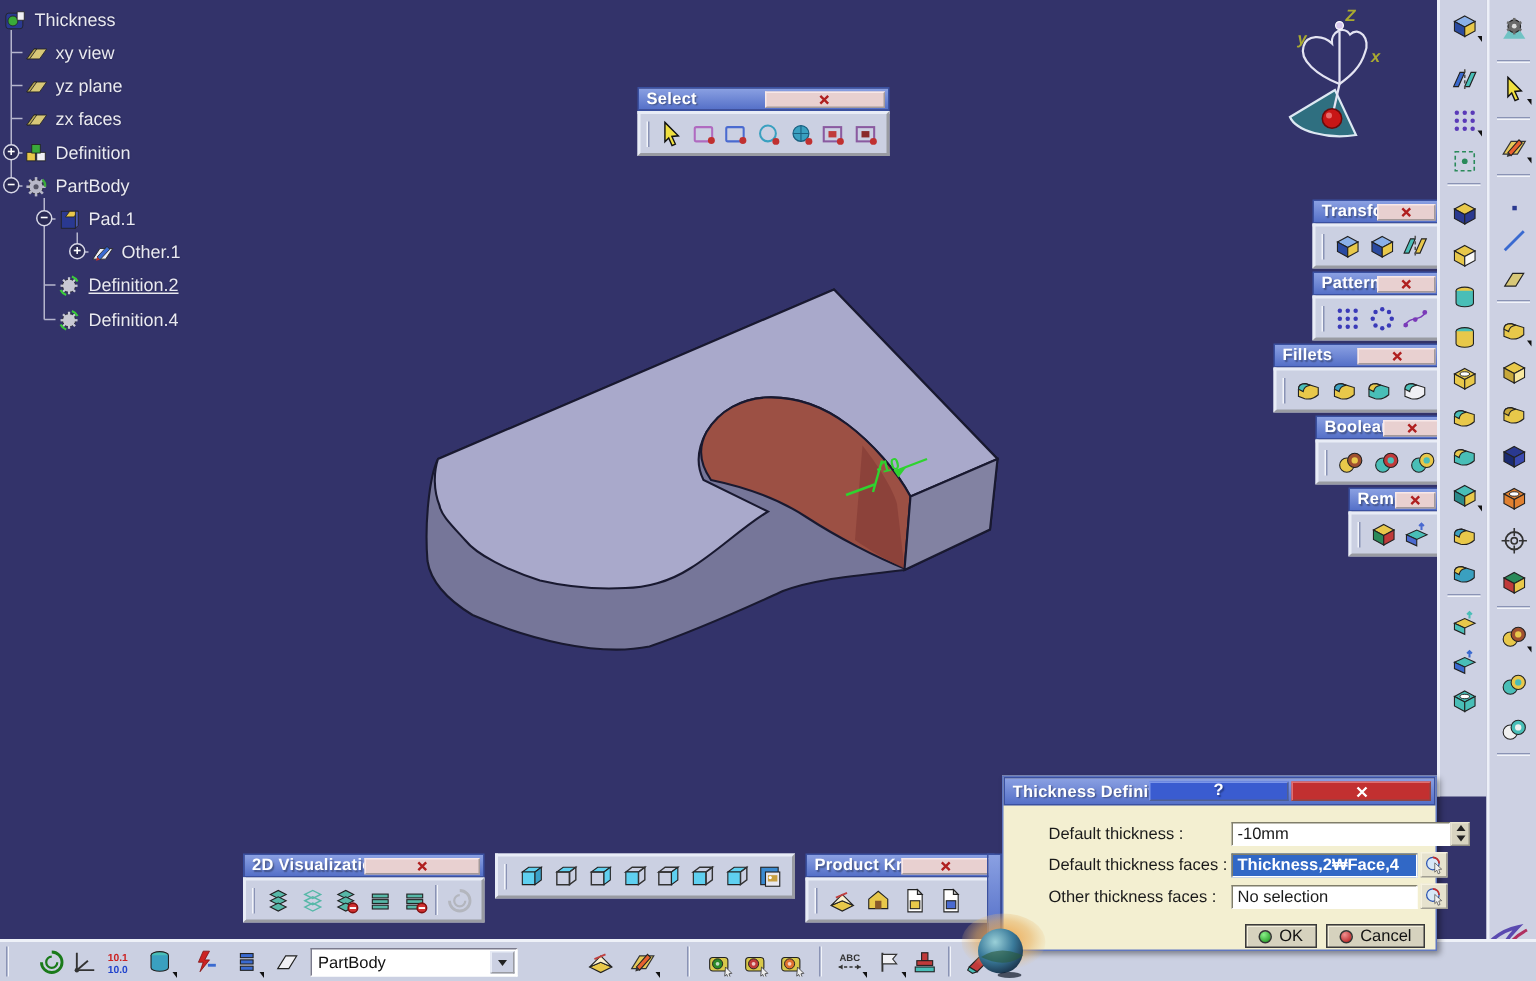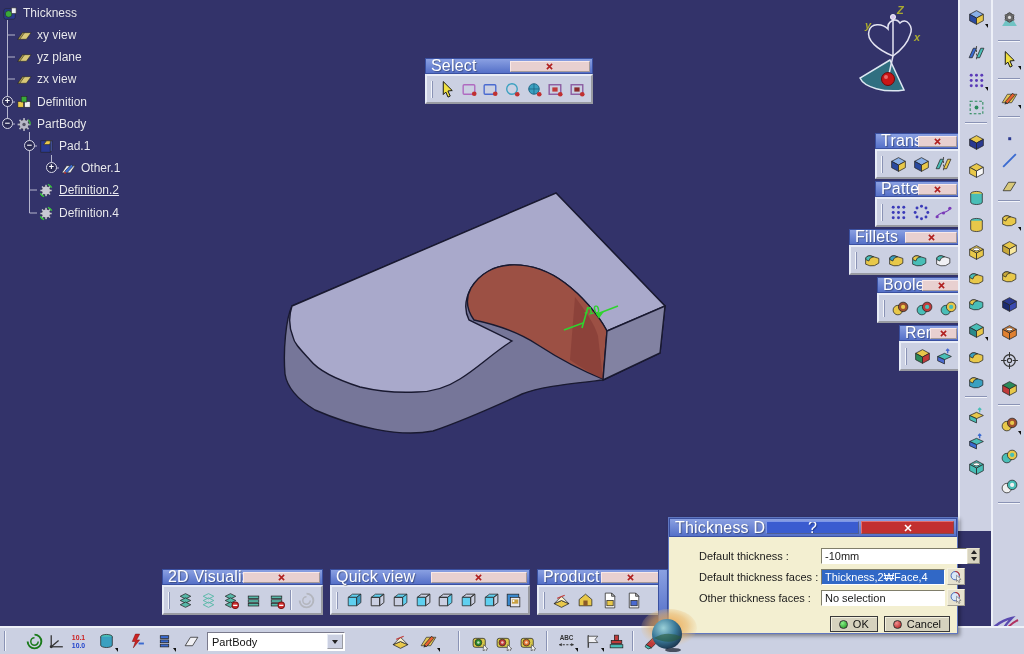--- a/index.html
+++ b/index.html
@@ -14,21 +14,21 @@
   #tree-lines { position:absolute; left:0; top:0; }
   .tree-row { position:absolute; height:18px; display:flex; align-items:center; white-space:nowrap; }
   .tree-exp { position:absolute; width:11px; height:11px; border-radius:50%; background:#2A2A55; border:1px solid #D8D8E8; color:#FFF; font-size:9px; line-height:8px; text-align:center; font-weight:bold; }
   .tree-ico { width:17px; height:17px; flex:0 0 17px; }
   .tree-lbl { margin-left:4px; text-shadow:0 0 1px rgba(0,0,0,.4); }
   .tree-lbl.sel { text-decoration:underline; }
 
   
   .tb { position:absolute; }
   .tb-title { height:16px; background:linear-gradient(#8AA0E2,#5570C8); border:1px solid #3A50A0; display:flex; align-items:center; padding:0 2px 0 5px; }
-  .tb-title span { color:#FFF; font-size:16px; font-weight:normal; flex:1; overflow:hidden; white-space:nowrap; letter-spacing:.2px; text-shadow:1px 1px 1px rgba(0,0,0,.35); }
+  .tb-title span { color:#FFF; font-size:11px; font-weight:bold; flex:1; overflow:hidden; white-space:nowrap; letter-spacing:.2px; text-shadow:1px 1px 1px rgba(0,0,0,.35); }
   .xbtn { width:12px; height:11px; background:#E8D0D0; border:1px outset #F8E8E8; display:flex; align-items:center; justify-content:center; cursor:pointer; }
   .xbtn svg { display:block; }
   .tb-body { background:#CBD0E2; border:2px outset #E8ECF6; display:flex; align-items:center; padding:1px 3px 1px 2px; }
   .grip { width:2px; height:17px; border-left:1px solid #F2F4FA; border-right:1px solid #8A93B5; margin:0 4px 0 2px; }
   .tbtn { width:24px; height:24px; display:flex; align-items:center; justify-content:center; position:relative; }
   .tbtn.gray { filter:grayscale(1) opacity(.55); }
   .tsep { width:2px; height:20px; border-left:1px solid #8A93B5; border-right:1px solid #F2F4FA; margin:0 3px; }
 
   
   #rpanel { position:absolute; right:0; top:0; width:66px; height:654px; }
@@ -40,21 +40,21 @@
   #catia-logo { position:absolute; right:2px; bottom:4px; width:44px; height:36px; }
 
   
   #dialog { position:absolute; left:668px; top:517px; width:290px; height:117px; background:#F3EFD1; border:1px solid #5F76C0; box-shadow:2px 2px 4px rgba(0,0,0,.4); }
   #dialog .tb-title { height:19px; }
   .qbtn { width:13px; height:13px; margin-right:2px; background:#3A5CD0; border:1px outset #7C96E8; color:#FFF; font-size:10px; font-weight:bold; text-align:center; line-height:11px; }
   .xbtn2 { width:14px; height:13px; background:#C23030; border:1px outset #E07070; display:flex; align-items:center; justify-content:center; }
   .drow { position:absolute; left:10px; height:17px; display:flex; align-items:center; font-size:11px; color:#1A1A1A;padding-left:20px; }
   .drow .dlab { width:122px; }
   .dfield { height:16px; border:1px solid; border-color:#807E6A #FFFFFF #FFFFFF #807E6A; background:#FFF; font-size:11px; padding:1px 3px; display:flex; align-items:center; overflow:hidden; white-space:nowrap; }
-  .dfield.sel { background:#3168C6; color:#FFF; }
+  .dfield.sel { background:#3168C6; color:#FFF;font-weight:bold; }
   .spinner { width:13px; height:16px; border:1px outset #E8E4D0; background:#D8D4C0; display:flex; flex-direction:column; align-items:center; justify-content:space-around; }
   .spinner i { width:0; height:0; border-left:3px solid transparent; border-right:3px solid transparent; }
   .spinner .up { border-bottom:4px solid #222; }
   .spinner .dn { border-top:4px solid #222; }
   .pick { width:18px; height:17px; margin-left:2px; background:#E6E2CE; border:1px outset #F6F2E0; display:flex; align-items:center; justify-content:center; }
   .dbtns { position:absolute; right:7px; top:98px; display:flex; gap:6px; }
   .dbtn { height:16px; background:#D6D2BE; border:1px solid #3A3A3A; box-shadow:inset 1px 1px 0 #F4F0DE; font-size:11px; color:#111; display:flex; align-items:center; padding:0 8px; gap:5px; }
   .led { width:9px; height:9px; border-radius:50%; border:1px solid #333; }
   .led.g { background:radial-gradient(circle at 35% 30%, #8AF08A, #169016); }
   .led.r { background:radial-gradient(circle at 35% 30%, #F09090, #B01414); }
@@ -158,21 +158,21 @@
             <polygon points="2,13 7,6 16,6 11,13" fill="#D8C878" stroke="#222" stroke-width="0.6"></polygon>
             <polygon points="2,13 7,6 9,6 4,13" fill="#B8A858" stroke="#222" stroke-width="0.6"></polygon>
           </svg></span>
         <span class="tree-lbl">yz plane</span>
       </div>
       <div class="tree-row" style="top: 70px; left: 16px;">
         <span class="tree-ico"><svg width="17" height="17" viewBox="0 0 18 18">
             <polygon points="2,13 7,6 16,6 11,13" fill="#D8C878" stroke="#222" stroke-width="0.6"></polygon>
             <polygon points="2,13 7,6 9,6 4,13" fill="#B8A858" stroke="#222" stroke-width="0.6"></polygon>
           </svg></span>
-        <span class="tree-lbl">zx view</span>
+        <span class="tree-lbl">zx faces</span>
       </div>
       <div class="tree-row" style="top: 93px; left: 16px;">
         <span class="tree-exp" style="left: -14px; top: 3px;">+</span>
         <span class="tree-ico"><svg width="17" height="17" viewBox="0 0 18 18">
             <rect x="2" y="8" width="6" height="6" fill="#E8C84A" stroke="#222" stroke-width="0.6"></rect>
             <rect x="9" y="8" width="6" height="6" fill="#F0F0F4" stroke="#222" stroke-width="0.6"></rect>
             <rect x="5.5" y="2.5" width="6" height="6" fill="#3AAA3A" stroke="#222" stroke-width="0.6"></rect>
           </svg></span>
         <span class="tree-lbl">Definition</span>
       </div>
@@ -521,28 +521,20 @@
         <span class="tsep"></span>
         <span class="tbtn gray">
           <svg width="19" height="19" viewBox="0 0 18 18">
             <path d="M9,2.5 A6.5,6.5 0 1 1 2.5,9" fill="none" stroke="#9AA0B4" stroke-width="1.8"></path>
             <path d="M9,5.5 A3.5,3.5 0 1 0 12.5,9" fill="none" stroke="#9AA0B4" stroke-width="1.4"></path>
           </svg>
         </span>
       </div>
     </div>
     <div class="tb" style="left: 330px; top: 569px; width: 200px;">
-      <div class="tb-title">
-        <span>Quick view</span>
-        <span class="xbtn">
-          <svg width="7" height="7" viewBox="0 0 8 8">
-            <path d="M1,1 L7,7 M7,1 L1,7" stroke="#B02020" stroke-width="1.8"></path>
-          </svg>
-        </span>
-      </div>
       <div class="tb-body">
         <span class="grip"></span>
         <span class="tbtn">
           <svg width="19" height="19" viewBox="0 0 18 18">
             <polygon points="4,6 8,3 16,3 12,6" fill="#5FD0F0" stroke="#222" stroke-width="0.7"></polygon>
             <polygon points="4,6 12,6 12,14 4,14" fill="#5FD0F0" stroke="#222" stroke-width="0.7"></polygon>
             <polygon points="12,6 16,3 16,11 12,14" fill="#3AA0C8" stroke="#222" stroke-width="0.7"></polygon>
           </svg>
         </span>
         <span class="tbtn">

